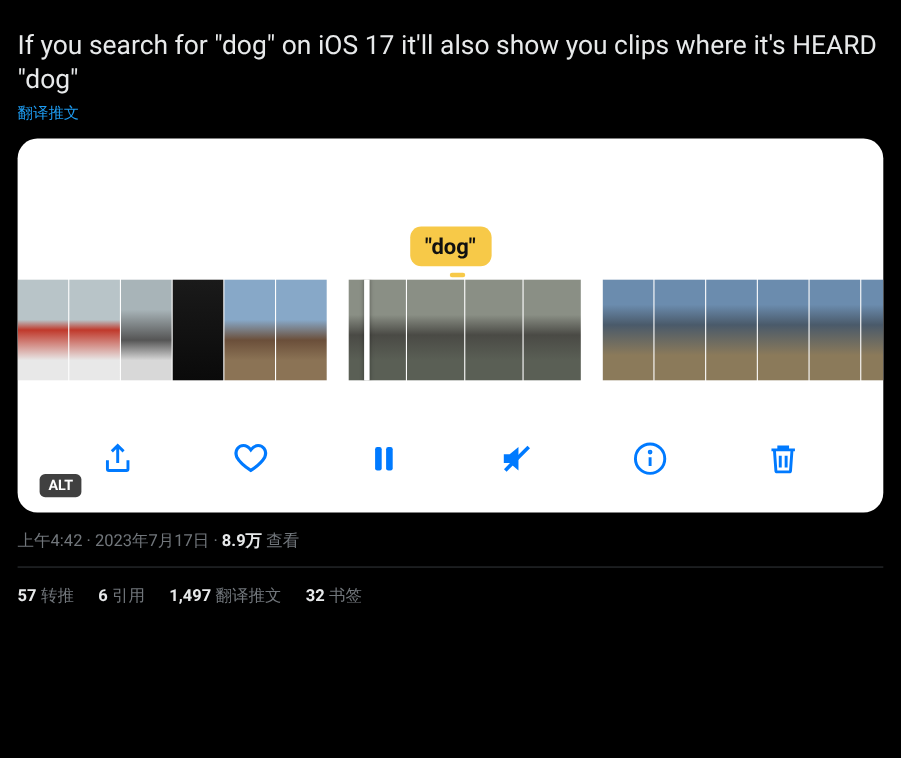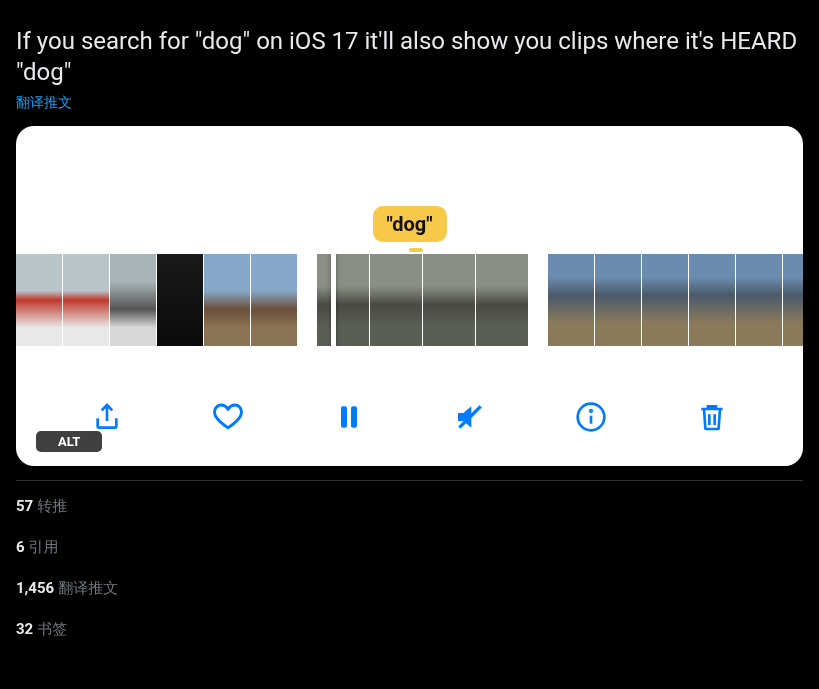--- a/index.html
+++ b/index.html
@@ -159,21 +159,21 @@
   .ctrl.trash svg { stroke-width: 2; }
 
   .alt-badge {
     position: absolute;
     left: 20px;
     bottom: 14px;
     background: rgba(0,0,0,0.75);
     color: #fff;
     font-weight: 700;
     font-size: 13px;
-    padding: 3px 22px;
+    padding: 3px 8px;
     border-radius: 5px;
     cursor: pointer;
   }
 
   .meta-line {
     margin-top: 16px;
     font-size: 15px;
     color: #71767b;
   }
   .meta-line .views-num { color: #e7e9ea; font-weight: 700; }
@@ -182,21 +182,20 @@
     margin-top: 14px;
     border-top: 1px solid #2f3336;
   }
 
   .engagement {
     display: flex;
     gap: 22px;
     padding: 16px 0 0 0;
     font-size: 15px;
     color: #71767b;
-    flex-direction: column;
   }
   .engagement .stat .num { color: #e7e9ea; font-weight: 700; margin-right: 4px; }
 </style>
 </head>
 <body>
 
 <div class="tweet">
 
 
   <div class="body-text">If you search for "dog" on iOS 17 it'll also show you clips where it's HEARD "dog"</div>
@@ -265,23 +264,26 @@
       <div class="ctrl trash">
         <svg viewBox="0 0 24 24">
             <path d="M4 6h16M9 6V4h6v2M6 6l1 14a1 1 0 001 1h8a1 1 0 001-1l1-14M10 10v8M14 10v8"></path>
           </svg>
       </div>
     </div>
 
     <div class="alt-badge">ALT</div>
   </div>
 
+  <div class="meta-line">
+    <span>上午4:42</span><span> · </span><span>2023年7月17日</span><span> · </span><span class="views-num">8.9万</span> <span>查看</span>
+  </div>
 
   <div class="divider"></div>
 
   <div class="engagement">
     <span class="stat"><span class="num">57</span><span>转推</span></span>
     <span class="stat"><span class="num">6</span><span>引用</span></span>
-    <span class="stat"><span class="num">1,456</span><span>翻译推文</span></span>
+    <span class="stat"><span class="num">1,497</span><span>翻译推文</span></span>
     <span class="stat"><span class="num">32</span><span>书签</span></span>
   </div>
 
 </div>
 
 </body></html>

